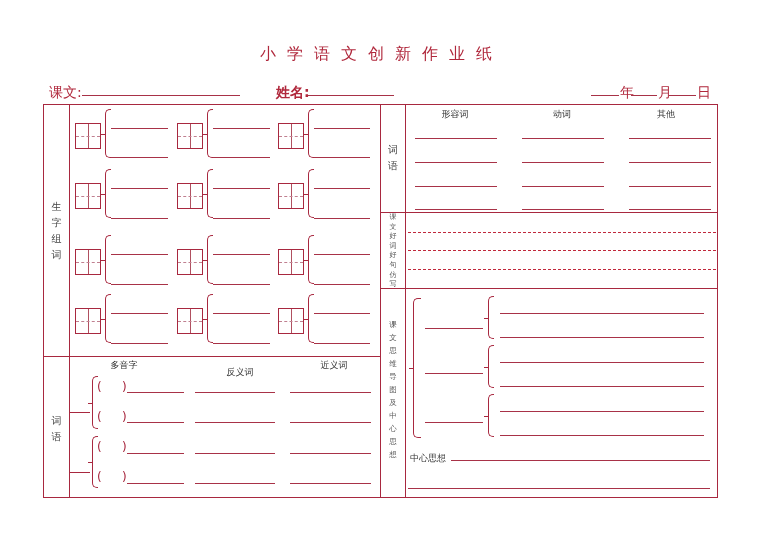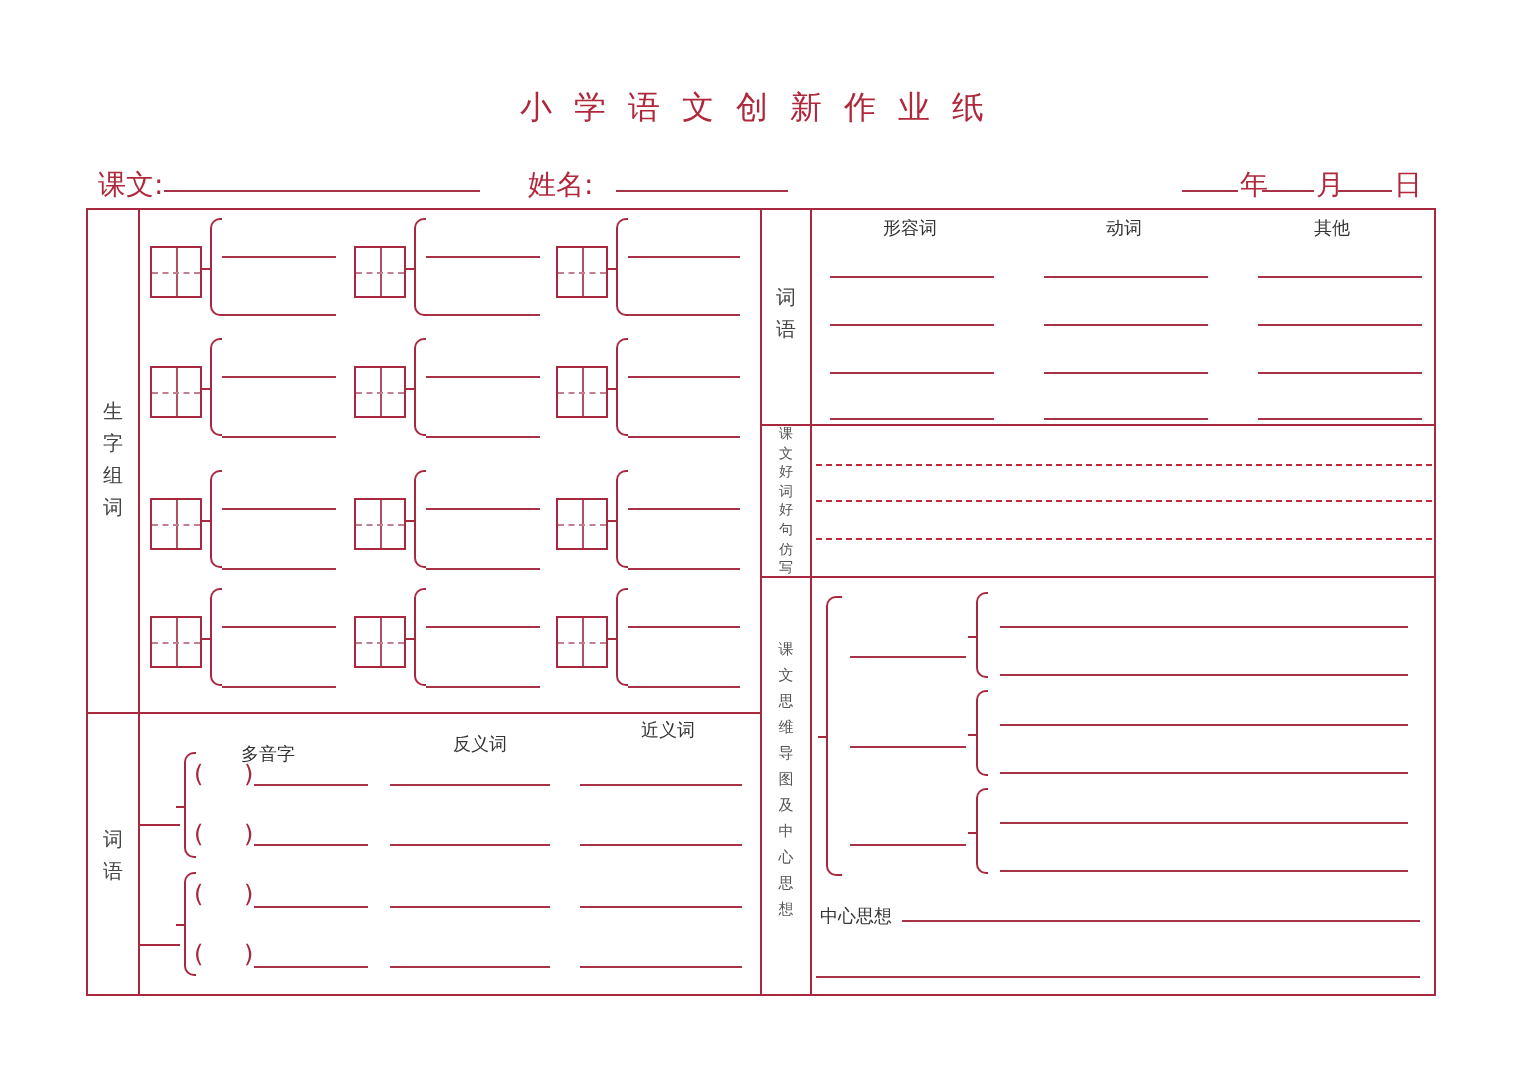--- a/index.html
+++ b/index.html
@@ -27,21 +27,21 @@
   .paren { position:absolute; font-size:12px; color:#a8283f; line-height:12px; }
   .label-sm { position:absolute; font-size:9px; color:#333; }
 </style>
 </head>
 <body>
 
 <div class="abs title">小学语文创新作业纸</div>
 
 <div class="abs hdr" style="left:49px;">课文:</div>
 <div class="uline" style="left:82px; top:95px; width:158px;"></div>
-<div class="abs hdr" style="left:264px;">姓名:</div>
+<div class="abs hdr" style="left:276px;font-weight:bold;">姓名:</div>
 <div class="uline" style="left:308px; top:95px; width:86px;"></div>
 
 <div class="uline" style="left:591px; top:95px; width:28px;"></div>
 <div class="abs hdr" style="left:620px;">年</div>
 <div class="uline" style="left:631px; top:95px; width:26px;"></div>
 <div class="abs hdr" style="left:658px;">月</div>
 <div class="uline" style="left:669px; top:95px; width:27px;"></div>
 <div class="abs hdr" style="left:697px;">日</div>
 
 <div class="abs frame" style="left:43px; top:104px; width:675px; height:394px;"></div>
@@ -119,21 +119,21 @@
   <div class="brace" style="left:308px; top:294px; height:49px;"></div>
   <div class="uline" style="left:314px; top:313px; width:56px;"></div>
   <div class="uline" style="left:314px; top:343px; width:56px;"></div>
 </div>
 
 <div class="vlabel" style="left:44px; top:413px; width:25px;">
   <div>词</div>
   <div>语</div>
 </div>
 
-<div class="colhdr" style="left:104px; top:359px; width:60px;margin-top:12px;">多音字</div>
+<div class="colhdr" style="left:94px; top:359px; width:60px;">多音字</div>
 <div class="colhdr" style="left:210px; top:366px; width:60px;">反义词</div>
 <div class="colhdr" style="left:304px; top:359px; width:60px;">近义词</div>
 
 <div class="hline thin" style="left:70px; top:412px; width:20px; border-top-width:1px;"></div>
 <div class="brace" style="left:92px; top:376px; height:53px;"></div>
 <div class="hline thin" style="left:70px; top:472px; width:20px; border-top-width:1px;"></div>
 <div class="brace" style="left:92px; top:436px; height:52px;"></div>
 
 <div class="paren" style="left:97px; top:381px;">(</div>
 <div class="paren" style="left:122px; top:381px;">)</div>

